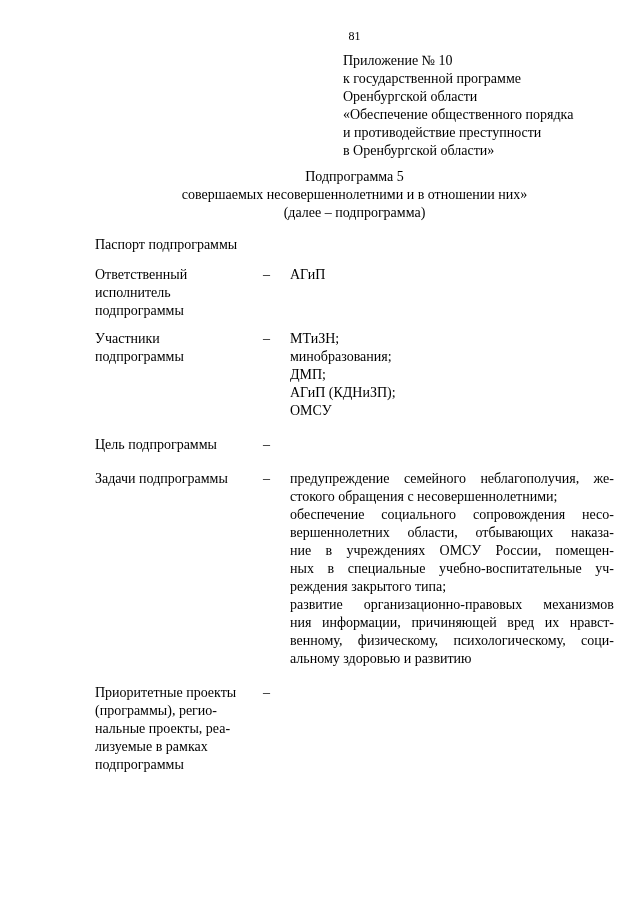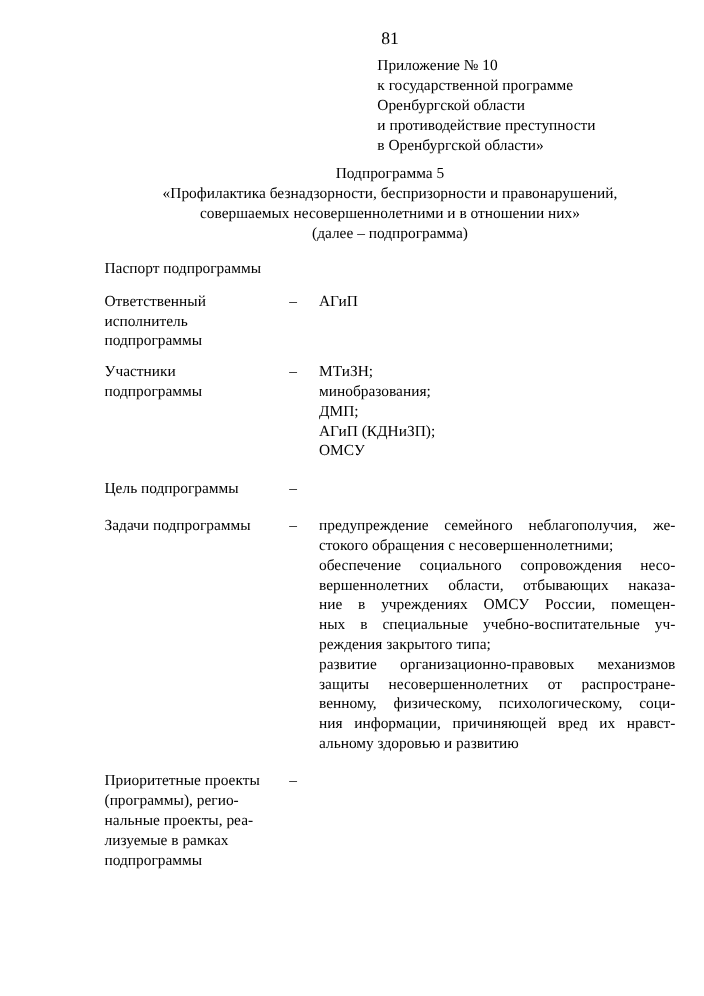--- a/index.html
+++ b/index.html
@@ -16,21 +16,21 @@
     font-family: "Liberation Serif", "DejaVu Serif", serif;
     font-size: 14px;
     line-height: 18px;
     box-sizing: border-box;
     padding-top: 28px;
     overflow: hidden;
   }
   .page-number {
     margin: 0 26px 0 95px;
     text-align: center;
-    font-size: 16px;
+    font-size: 12px;
     line-height: 16px;
   }
   .appendix {
     margin: 8px 0 0 343px;
   }
   .title-block {
     margin: 8px 26px 0 95px;
     text-align: center;
   }
   .passport-heading {
@@ -57,27 +57,27 @@
 </head>
 <body>
 
 <div class="page">
   <div class="page-number">81</div>
 
   <div class="appendix">
       <div class="line">Приложение № 10</div>
       <div class="line">к государственной программе</div>
       <div class="line">Оренбургской области</div>
+      <div class="line">«Обеспечение общественного порядка</div>
       <div class="line">и противодействие преступности</div>
       <div class="line">в Оренбургской области»</div>
     </div>
 
   <div class="title-block">
       <div class="line">Подпрограмма 5</div>
-      <div class="line">«Профилактика безнадзорности, беспризорности и правонарушений,</div>
       <div class="line">совершаемых несовершеннолетними и в отношении них»</div>
       <div class="line">(далее – подпрограмма)</div>
     </div>
 
   <div class="passport-heading">Паспорт подпрограммы</div>
 
   <div class="rows">
       <div class="row">
         <div class="cell-label">
           <div class="line">Ответственный</div>
@@ -149,38 +149,32 @@
             <span>учебно-воспитательные</span>
             <span>уч-</span>
           </div>
           <div class="line">реждения закрытого типа;</div>
           <div class="jline">
             <span>развитие</span>
             <span>организационно-правовых</span>
             <span>механизмов</span>
           </div>
           <div class="jline">
-            <span>защиты</span>
-            <span>несовершеннолетних</span>
-            <span>от</span>
-            <span>распростране-</span>
+            <span>ния</span>
+            <span>информации,</span>
+            <span>причиняющей</span>
+            <span>вред</span>
+            <span>их</span>
+            <span>нравст-</span>
           </div>
           <div class="jline">
             <span>венному,</span>
             <span>физическому,</span>
             <span>психологическому,</span>
             <span>соци-</span>
-          </div>
-          <div class="jline">
-            <span>ния</span>
-            <span>информации,</span>
-            <span>причиняющей</span>
-            <span>вред</span>
-            <span>их</span>
-            <span>нравст-</span>
           </div>
           <div class="line">альному здоровью и развитию</div>
         </div>
       </div>
       <div class="row">
         <div class="cell-label">
           <div class="line">Приоритетные проекты</div>
           <div class="line">(программы), регио-</div>
           <div class="line">нальные проекты, реа-</div>
           <div class="line">лизуемые в рамках</div>

